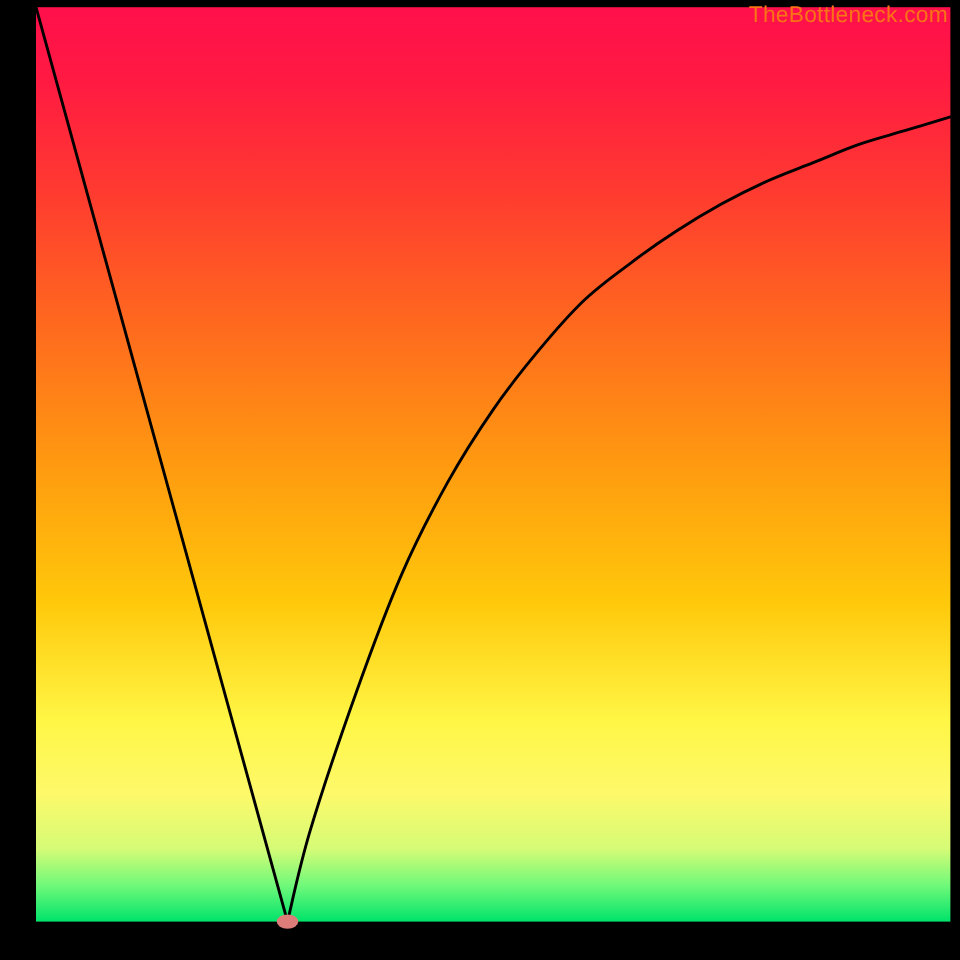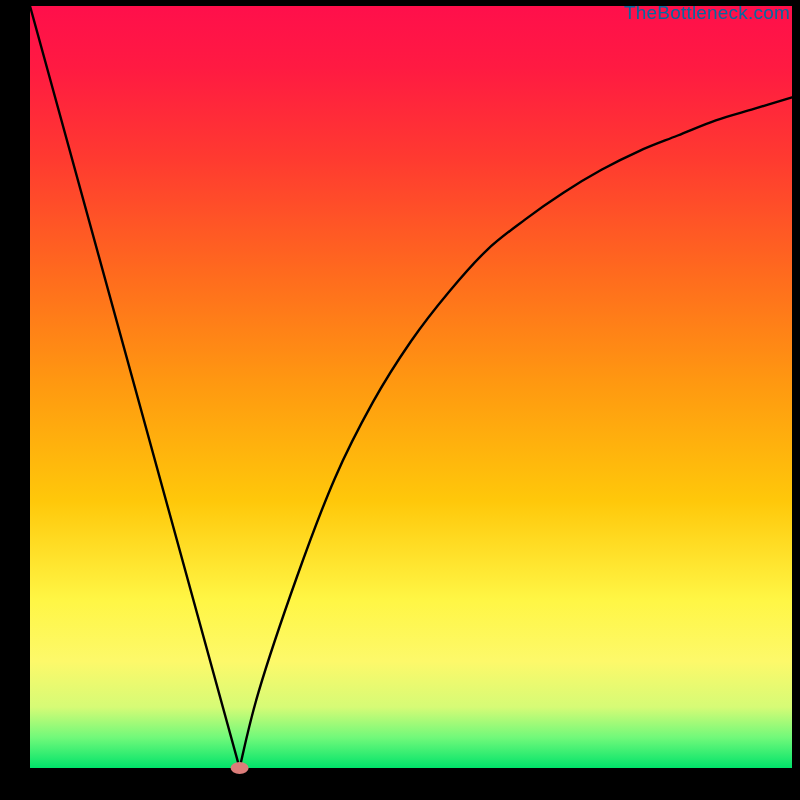--- a/index.html
+++ b/index.html
@@ -36,21 +36,21 @@
       #fdf96a 86%,
       #d6fb76 92%,
       #71f97a 96%,
       #00e36a 100%
     );
   }
   .watermark {
     position: absolute;
     top: 2px;
     right: 10px;
-    color: #0369a1;
+    color: #f97316;
     font-size: 19px;
     font-weight: 500;
     letter-spacing: 0.2px;
     user-select: none;
   }
   svg.curve {
     position: absolute;
     left: 0;
     top: 0;
     width: 100%;

